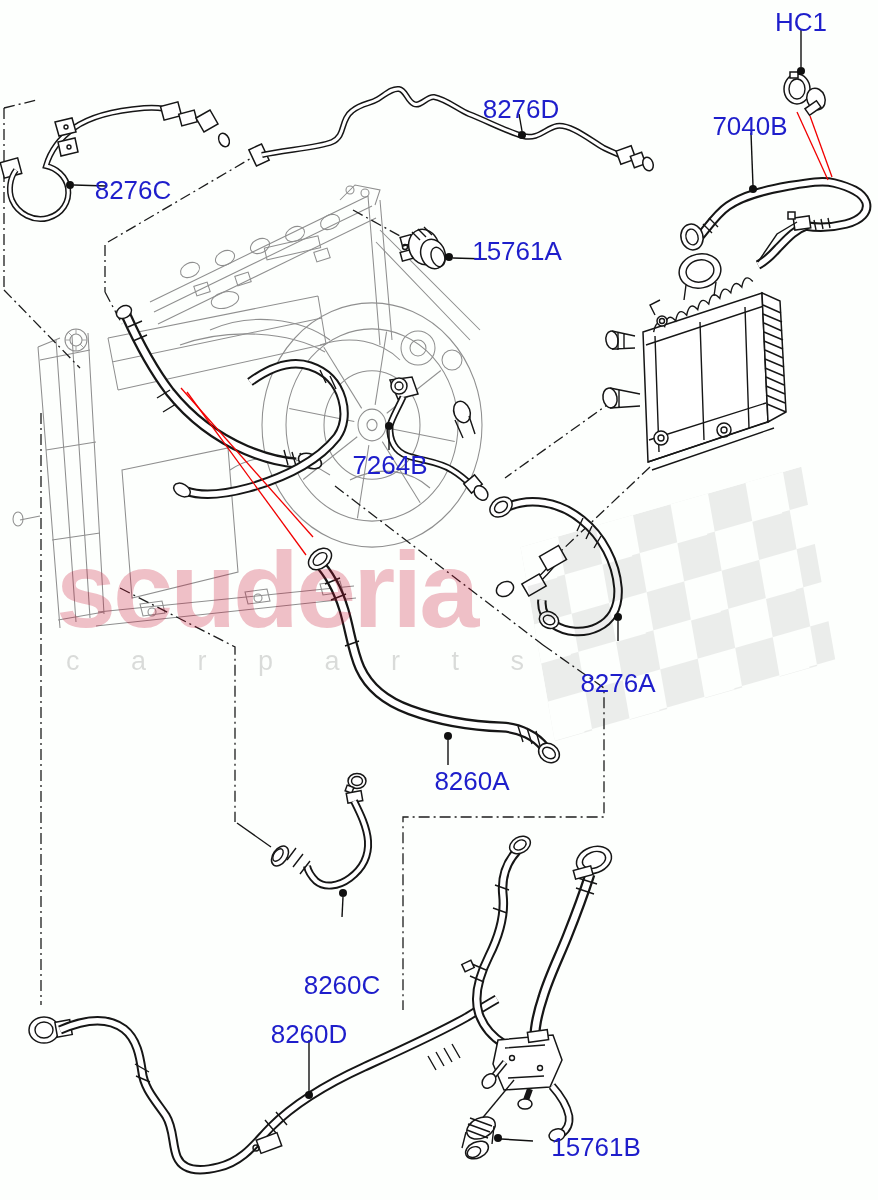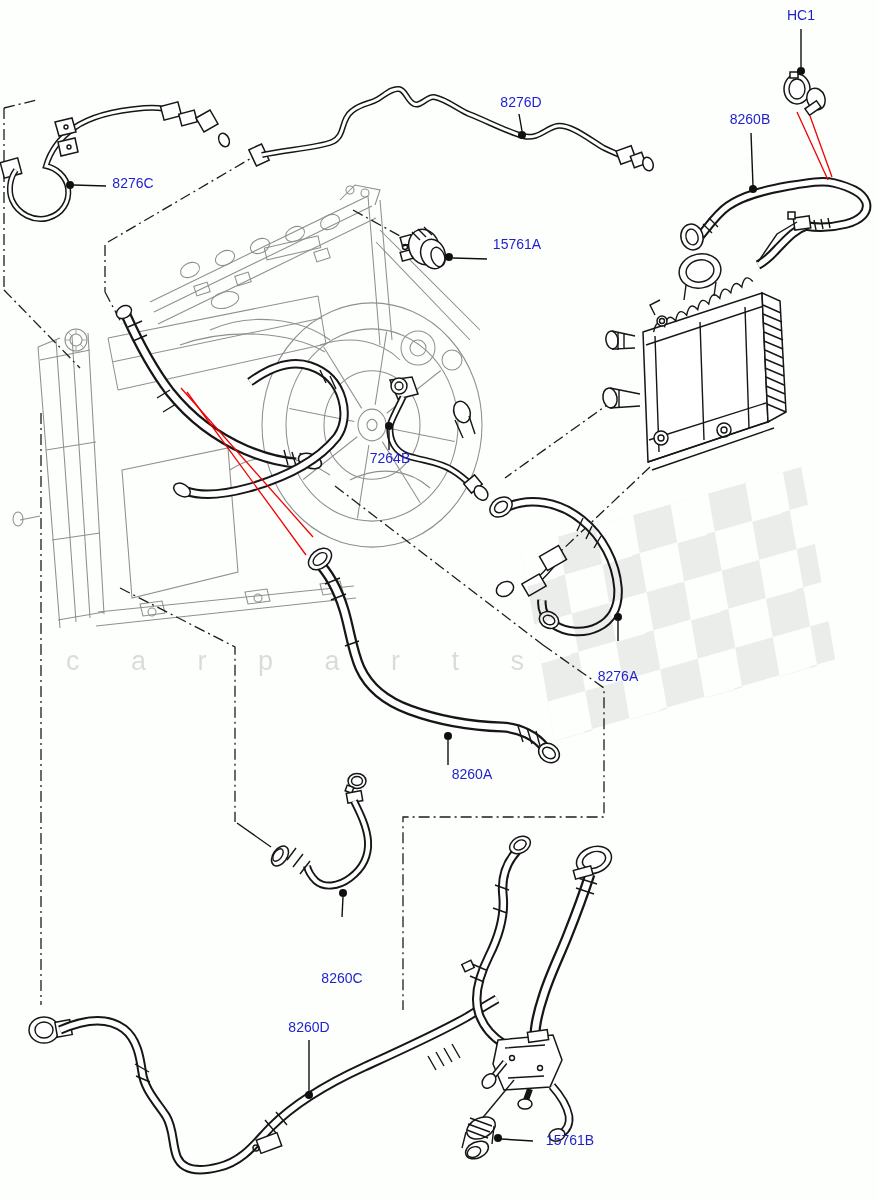--- a/index.html
+++ b/index.html
@@ -22,21 +22,21 @@
             letter-spacing:-3px;line-height:1;color:var(--wm-pink,rgba(200,10,45,.26));
             pointer-events:none;user-select:none}
   .wm-sub{position:absolute;left:66px;top:646px;z-index:3;font-size:27px;letter-spacing:22px;
           color:var(--wm-gray,rgba(0,0,0,.14));pointer-events:none;user-select:none}
   .flag{position:absolute;left:532px;top:506px;width:292px;height:196px;z-index:2;
         transform:rotate(-16deg) skewX(-6deg);
         background:repeating-conic-gradient(rgba(0,0,0,.07) 0% 25%, rgba(255,255,255,0) 0% 50%);
         background-size:78px 78px;pointer-events:none}
   
   .callout{position:absolute;z-index:4;transform:translateX(-50%);
-           color:var(--label-color,#1e1ecb);font-size:14px;white-space:nowrap;cursor:pointer}
+           color:var(--label-color,#1e1ecb);font-size:26px;white-space:nowrap;cursor:pointer}
 </style>
 </head>
 <body>
 
 <div class="stage">
 
   <svg class="art" width="878" height="1200" viewBox="0 0 878 1200">
     <defs>
       <pattern id="hatch" width="7" height="7" patternUnits="userSpaceOnUse" patternTransform="rotate(-11)">
         <path d="M0 0H7M0 0V7" stroke="#7a7a7a" stroke-width="0.7" fill="none"></path>
@@ -346,27 +346,28 @@
         <circle class="dot" cx="448" cy="736" r="4"></circle>
       <path class="ld" d="M343,897 L342,917"></path>
         <circle class="dot" cx="343" cy="893" r="4"></circle>
       <path class="ld" d="M309,1040 L309,1092"></path>
         <circle class="dot" cx="309" cy="1095" r="4"></circle>
       <path class="ld" d="M501,1139 L533,1141"></path>
         <circle class="dot" cx="498" cy="1138" r="4"></circle>
     </g>
   </svg>
 
+  <div class="wm-brand">scuderia</div>
   <div class="wm-sub">c a r   p a r t s</div>
   <div class="flag"></div>
 
   <div class="callout" style="left:801px;top:7px">HC1</div>
   <div class="callout" style="left:521px;top:94px">8276D</div>
-  <div class="callout" style="left:750px;top:111px">8260B</div>
+  <div class="callout" style="left:750px;top:111px">7040B</div>
   <div class="callout" style="left:133px;top:175px">8276C</div>
   <div class="callout" style="left:517px;top:236px">15761A</div>
   <div class="callout" style="left:390px;top:450px">7264B</div>
   <div class="callout" style="left:618px;top:668px">8276A</div>
   <div class="callout" style="left:472px;top:766px">8260A</div>
   <div class="callout" style="left:342px;top:970px">8260C</div>
   <div class="callout" style="left:309px;top:1019px">8260D</div>
-  <div class="callout" style="left:570px;top:1132px">15761B</div>
+  <div class="callout" style="left:596px;top:1132px">15761B</div>
 </div>
 
 </body></html>

